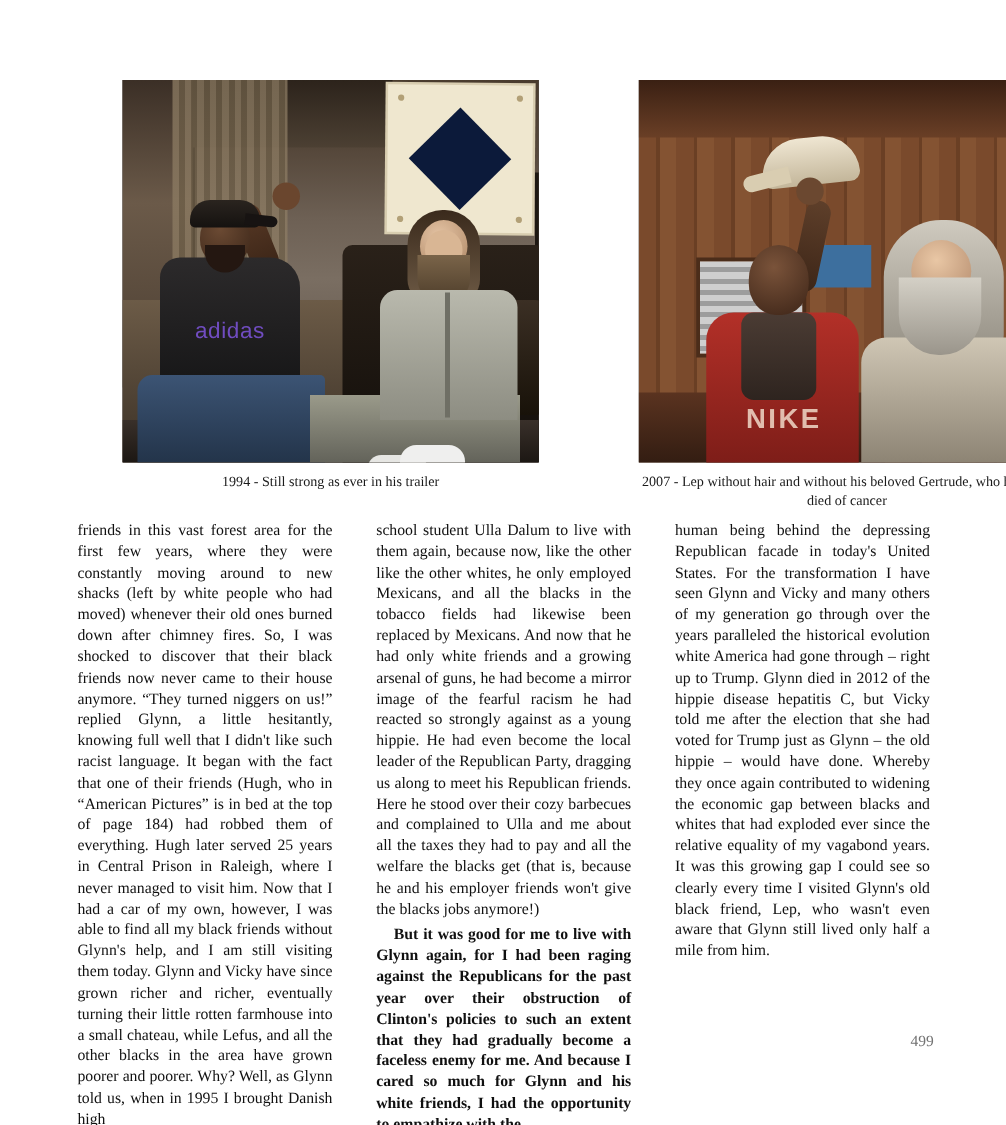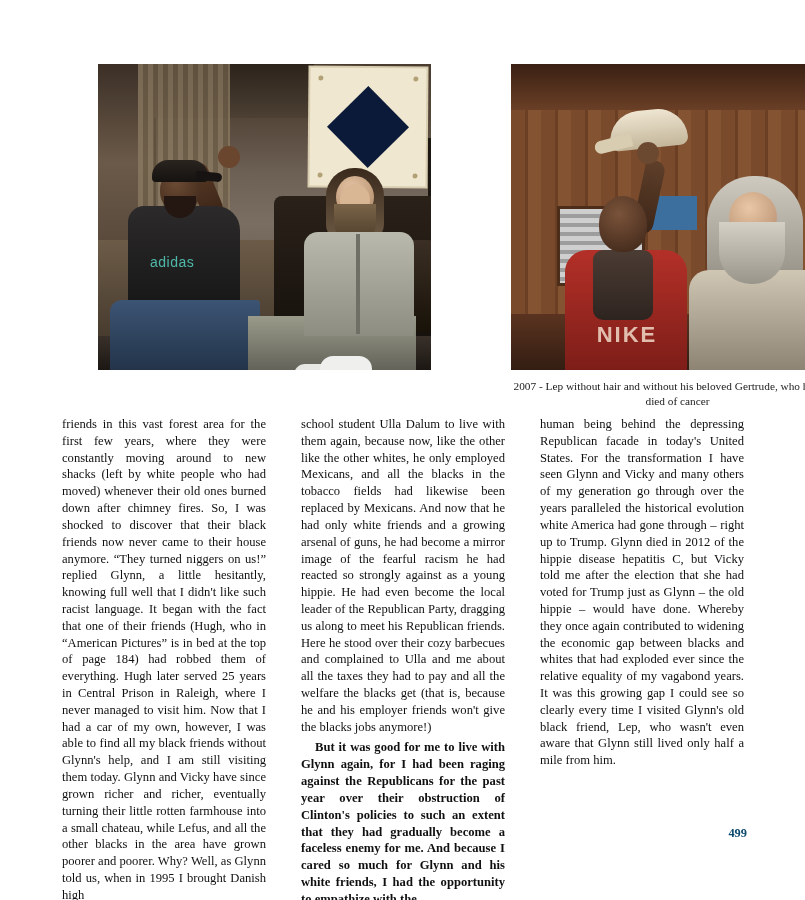--- a/index.html
+++ b/index.html
@@ -129,22 +129,22 @@
     border-radius: 0 0 18px 18px;
     background: #241711;
   }
   .p1-a-body {
     position: absolute; left: 30px; top: 142px; width: 112px; height: 112px;
     background: linear-gradient(180deg,#2c2a2b,#151516);
     border-radius: 16px 24px 4px 4px;
   }
   .p1-a-logo {
     position: absolute; left: 52px; top: 190px; width: 62px; height: 24px;
-    color: #5eead4; font-family: "Liberation Sans", sans-serif; font-size: 14px;
-    letter-spacing: .5px; text-align: left; opacity: .75;
+    color: #8b5cf6; font-family: "Liberation Sans", sans-serif; font-size: 18px;
+    letter-spacing: .5px; text-align: right; opacity: .75;
   }
   .p1-a-arm {
     position: absolute; left: 96px; top: 98px; width: 22px; height: 58px;
     background: linear-gradient(180deg,#5a3b27,#3a2416);
     transform: rotate(-22deg); border-radius: 10px;
   }
   .p1-a-hand {
     position: absolute; left: 120px; top: 82px; width: 22px; height: 22px;
     background: #6a462e; border-radius: 50%;
   }
@@ -304,22 +304,21 @@
   }
   .col p + p {
     text-indent: 14px;
     font-weight: bold;
   }
   .page-number {
     position: absolute;
     right: 58px;
     top: 826px;
     font-size: 12.4px;
-    color: #0c4a6e;
-    font-weight: bold;
+    color: #737373;
   }
 </style>
 </head>
 <body>
 
 <div class="page">
 
   <div class="figures">
 
     <figure class="figure">
@@ -352,20 +351,21 @@
         <div class="p1-b-hair"></div>
         <div class="p1-b-head"></div>
         <div class="p1-b-face"></div>
         <div class="p1-b-beard"></div>
         <div class="p1-b-pants"></div>
         <div class="p1-b-shirt"></div>
         <div class="p1-b-shirtline"></div>
         <div class="p1-sock2"></div>
         <div class="p1-sock"></div>
       </div>
+      <figcaption class="caption">1994 - Still strong as ever in his trailer</figcaption>
     </figure>
 
     <figure class="figure">
       <div class="photo">
         <div class="p2-wall"></div>
         <div class="p2-wall-top"></div>
         <div class="p2-window"></div>
         <div class="p2-blue"></div>
         <div class="p2-floor"></div>
 

